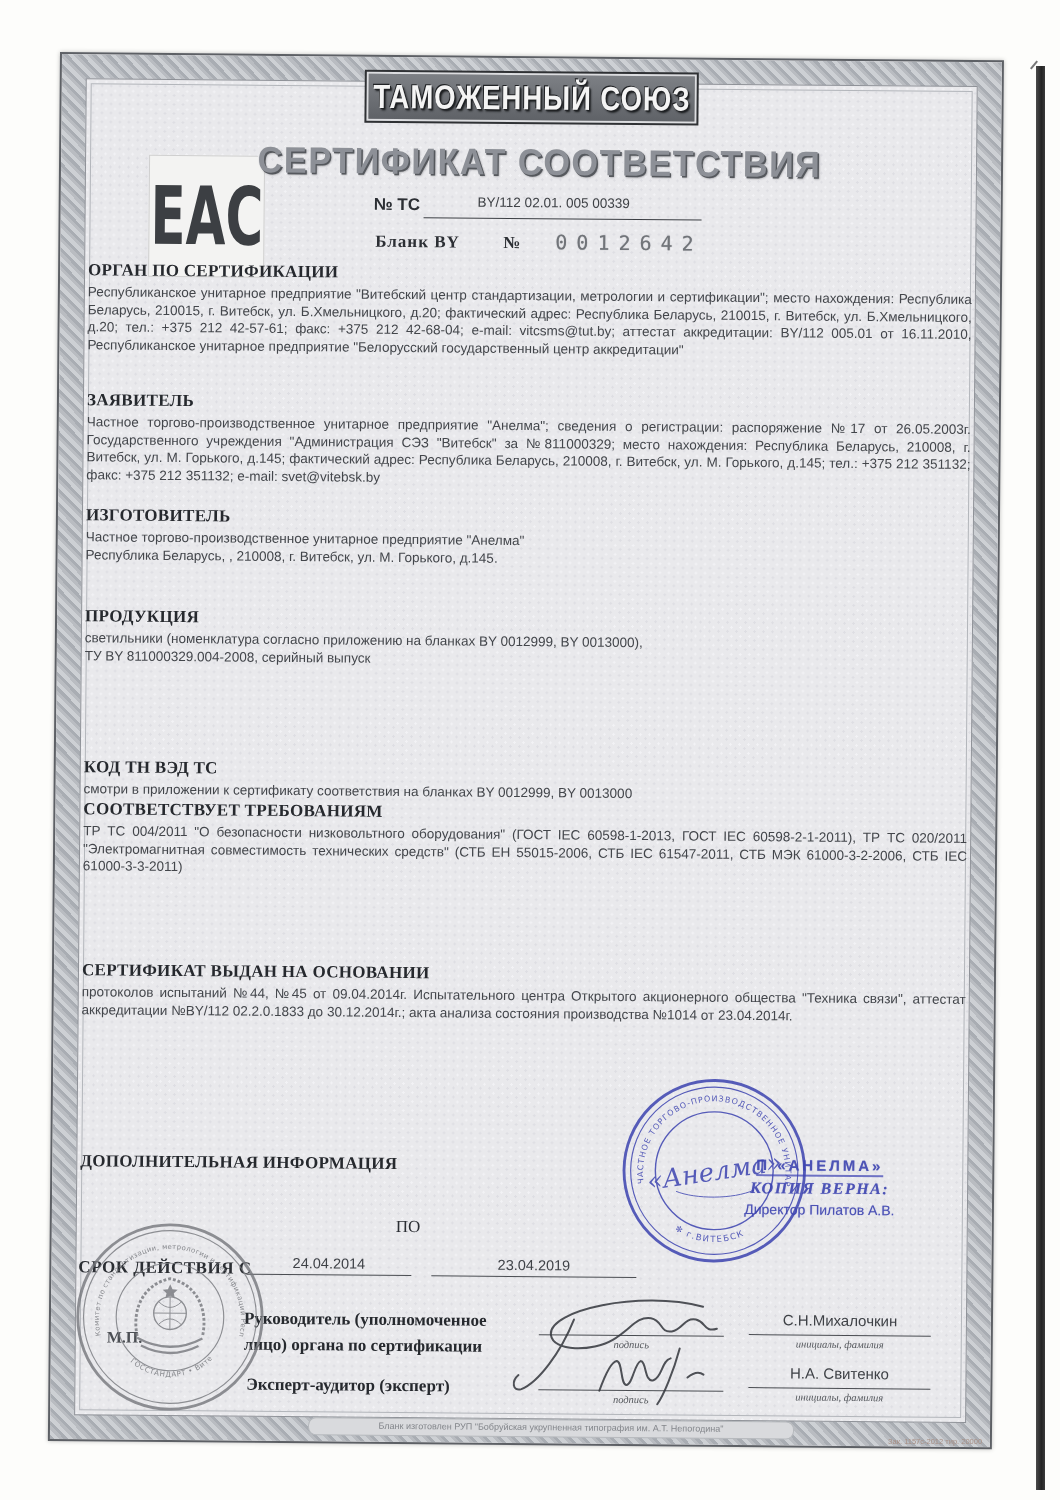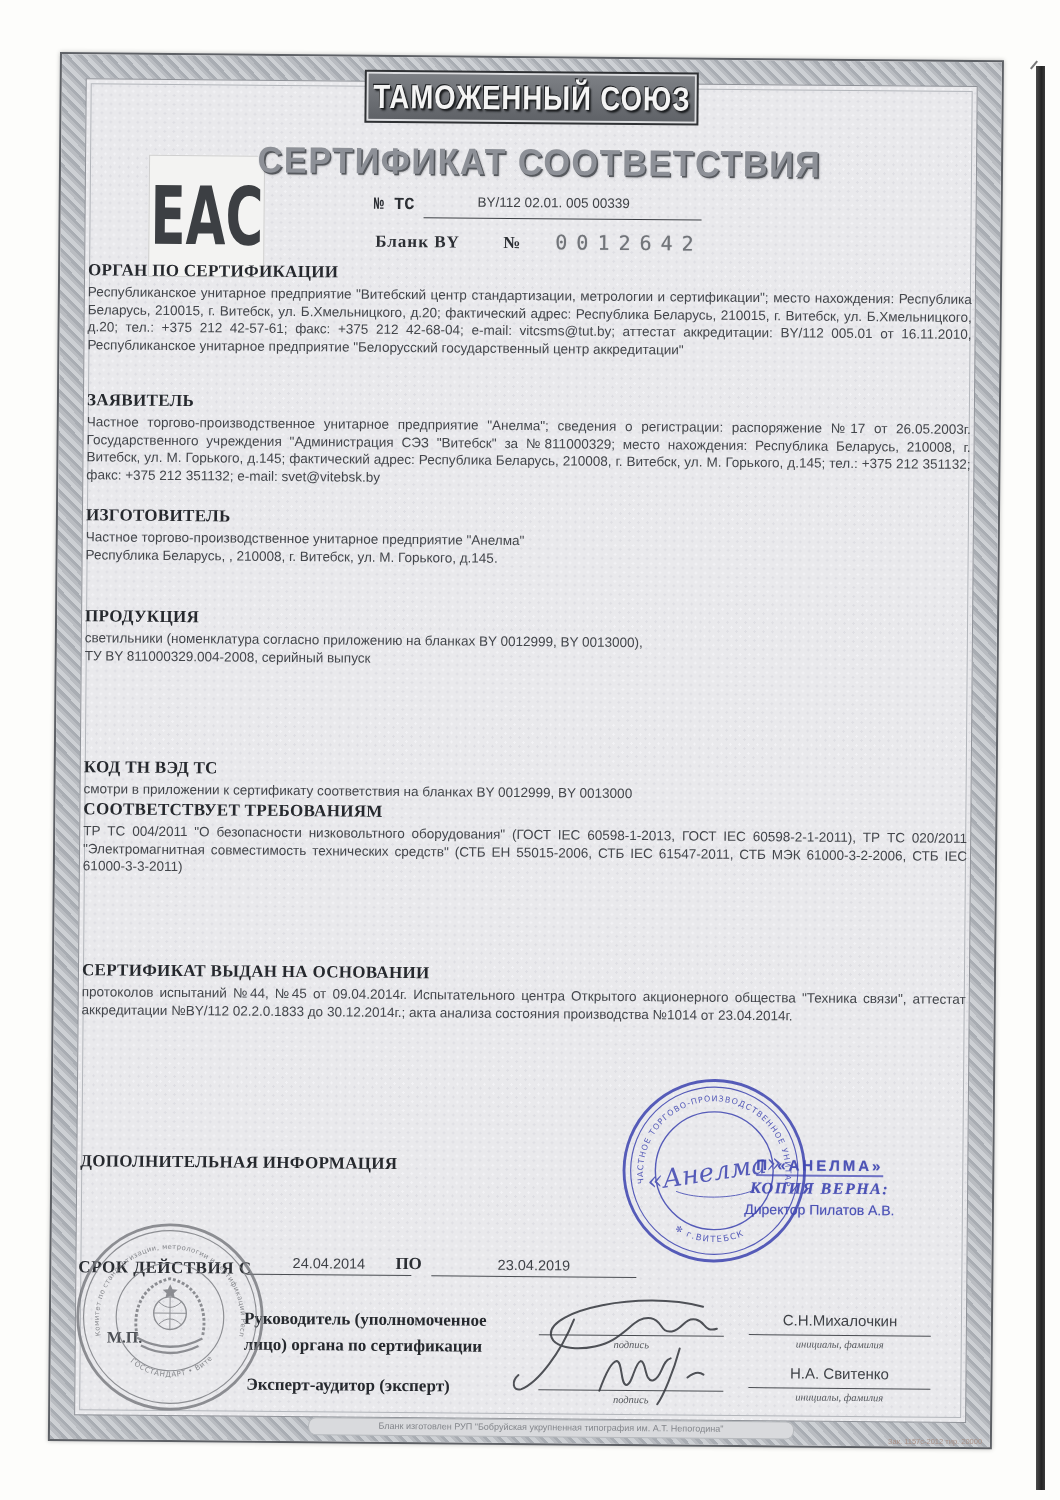--- a/index.html
+++ b/index.html
@@ -33,38 +33,38 @@
      text-shadow:1px 1px 0 #202225,-1px -1px 0 #202225,2px 2px 2px #1a1c1e;}
 
   
   .eac{position:absolute;left:88px;top:100px;width:114px;height:120px;background:#f3f3f2;border:1px solid #cfcfcf;
        display:flex;align-items:center;justify-content:center;}
   .eac span{font-family:"DejaVu Sans",sans-serif;font-weight:800;font-size:66px;color:#3c3f43;transform:scale(.78,1.22);letter-spacing:0px;}
 
   .cert-title{position:absolute;left:191px;top:84px;width:560px;text-align:center;font-weight:800;font-size:35px;
       color:#8d9097;letter-spacing:1.5px;white-space:nowrap;transform:scale(.98,1.05);
       text-shadow:1.5px 1.5px 0 #55585d,-1px -1px 0 #e9e9eb,2px 2px 2px rgba(60,60,65,.4);}
-  .no-row-label{position:absolute;left:313px;top:138px;font-family:Liberation Mono, monospace;font-weight:700;font-size:17px;color:#2c2f34;}
+  .no-row-label{position:absolute;left:313px;top:138px;font-family:Liberation Sans, sans-serif;font-weight:700;font-size:17px;color:#2c2f34;}
   .no-value{position:absolute;left:368px;top:137px;width:250px;text-align:center;font-size:13.5px;color:#3e4145;}
   .no-line{position:absolute;left:363px;top:160px;width:278px;border-bottom:1.5px solid #3c3f44;}
   .series-label{position:absolute;left:315px;top:175px;font-family:"Liberation Serif",serif;font-weight:700;font-size:17px;color:#2c2f34;letter-spacing:1px;}
   .series-no{position:absolute;left:443px;top:175px;font-family:"Liberation Serif",serif;font-weight:700;font-size:17px;color:#2c2f34;}
   .series-value{position:absolute;left:495px;top:172px;font-family:"DejaVu Sans Mono",monospace;font-size:20px;letter-spacing:9px;color:#717479;text-shadow:0 0 1px #9a9da2;}
 
   .sec{position:absolute;left:28px;width:884px;}
   .sec h3{margin:0 0 3px 0;font-family:"Liberation Serif",serif;font-weight:700;font-size:17px;color:#26292e;letter-spacing:.3px;}
   .sec p{margin:0;font-size:13.5px;line-height:1.31;color:#43464b;text-align:justify;white-space:pre-line;}
   .sec.nojust p{text-align:left;}
 
   
   .validity-label{position:absolute;left:27px;top:1203px;font-family:"Liberation Serif",serif;font-weight:700;font-size:17px;color:#2b2e33;letter-spacing:.5px;}
   .date-line{position:absolute;border-bottom:1.5px solid #4a4d52;text-align:center;font-size:14.5px;color:#3f4247;padding-bottom:3px;}
   .d1{left:195px;top:1199px;width:165px;}
   .d2{left:380px;top:1199px;width:205px;}
-  .po{position:absolute;left:344px;top:1197px;font-family:"Liberation Serif",serif;font-weight:700;font-size:17px;color:#2b2e33;}
+  .po{position:absolute;left:344px;top:1160px;font-family:"Liberation Serif",serif;font-weight:400;font-size:17px;color:#2b2e33;}
 
   
   .role{position:absolute;font-family:"Liberation Serif",serif;font-weight:700;font-size:17px;color:#26292e;white-space:pre-line;line-height:1.55;}
   .role1{left:193px;top:1250px;width:280px;}
   .role2{left:196px;top:1316px;width:300px;}
   .sig-line{position:absolute;border-bottom:1px solid #4a4d52;}
   .sl1{left:488px;top:1252px;width:185px;height:24px;}
   .sl2{left:488px;top:1307px;width:185px;height:24px;}
   .cap{position:absolute;font-family:"Liberation Serif",serif;font-style:italic;font-size:10.5px;color:#55585d;text-align:center;}
   .cap1{left:488px;top:1280px;width:185px;}

